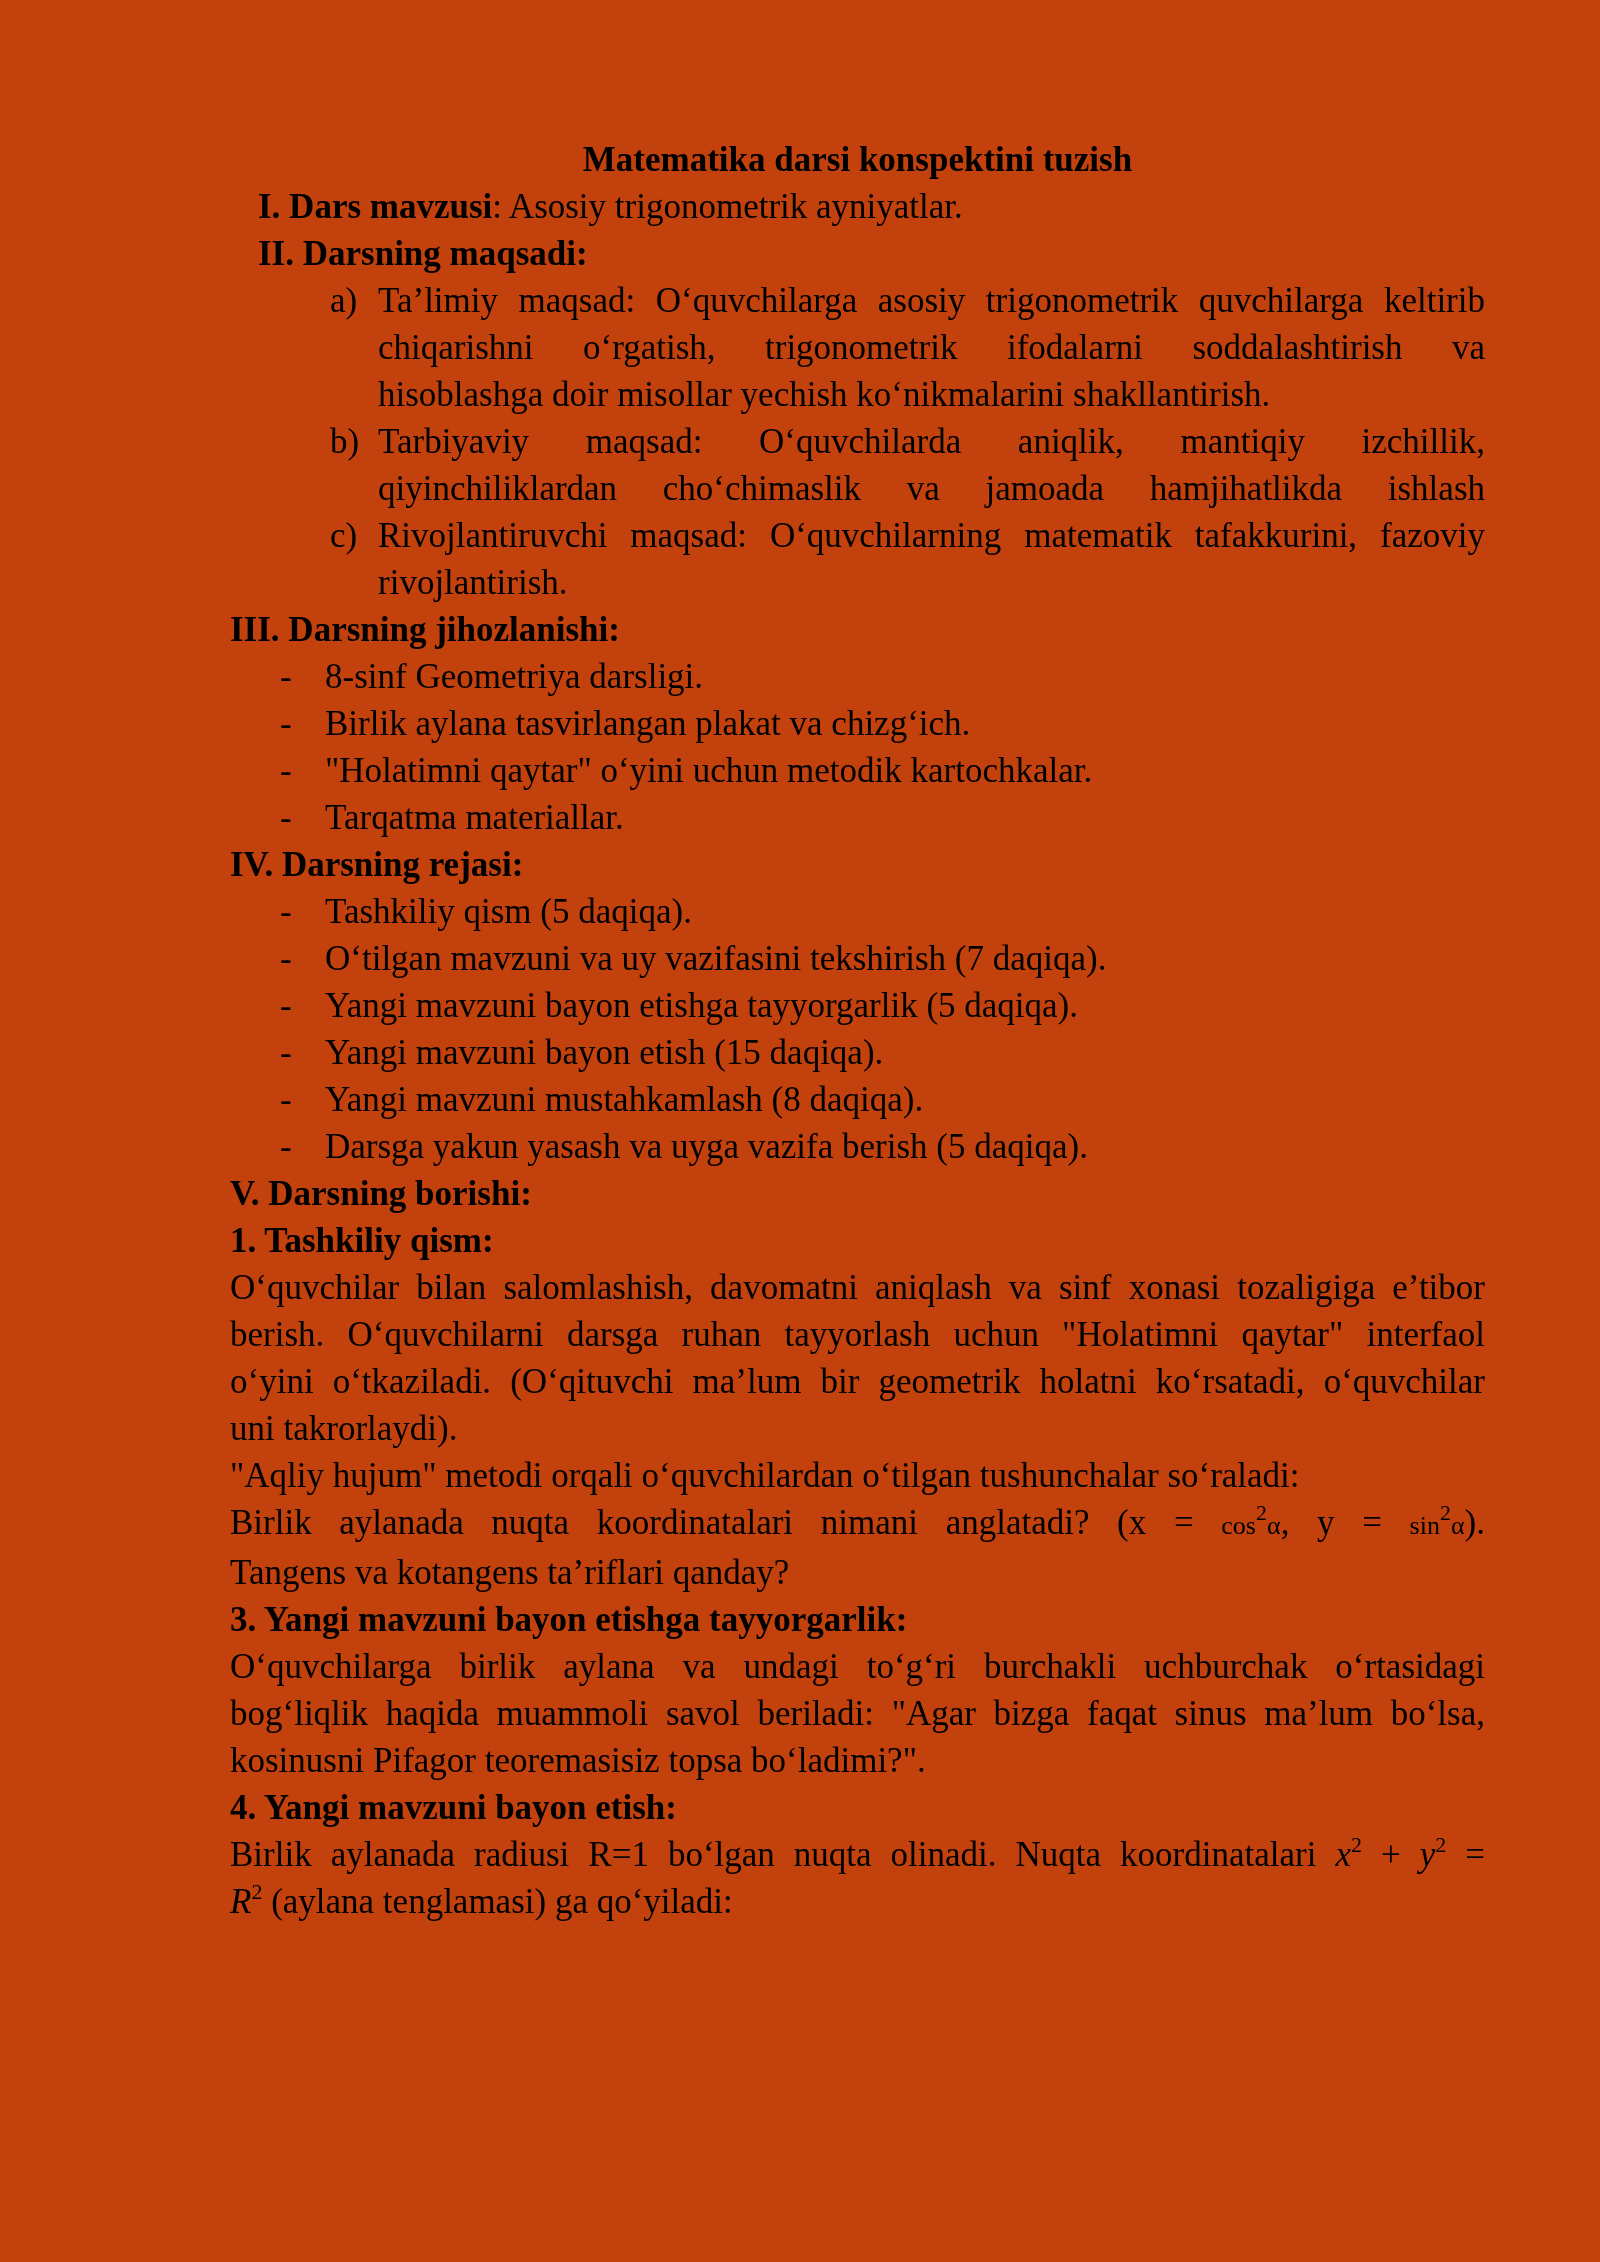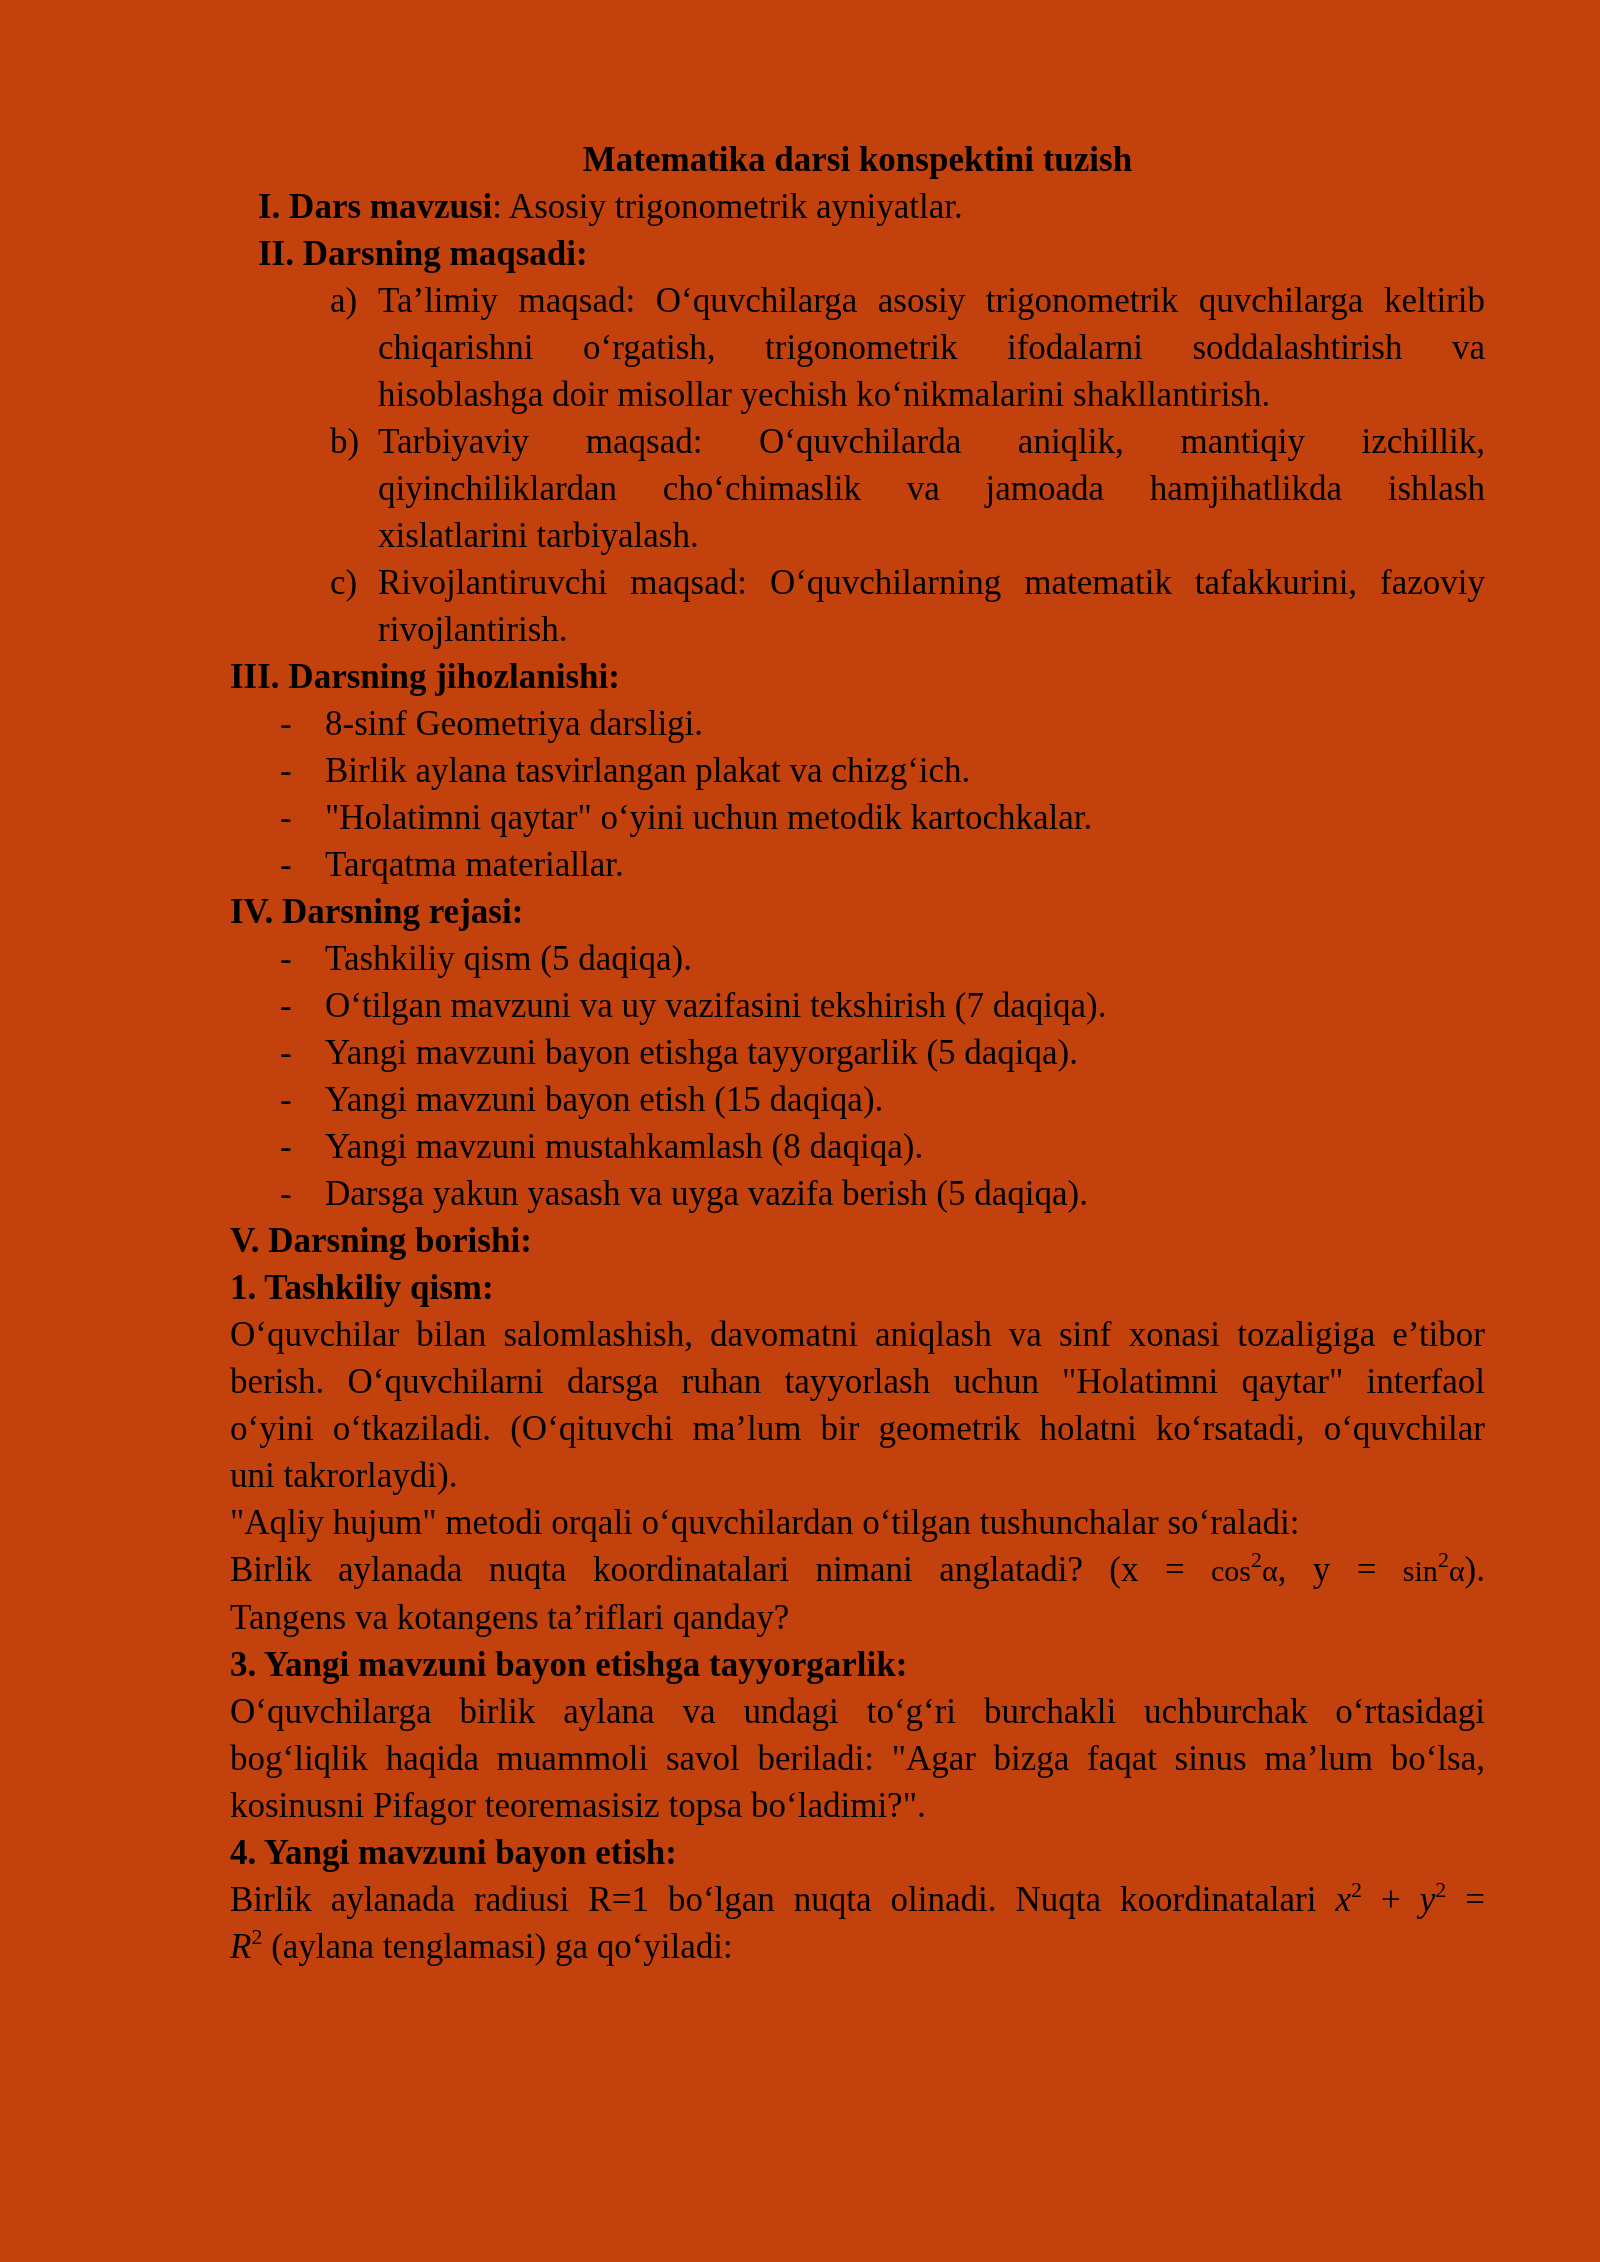--- a/index.html
+++ b/index.html
@@ -22,37 +22,36 @@
   .line{position:relative;line-height:47px;min-height:47px;}
   .just{text-align:justify;text-align-last:justify;}
   .center{text-align:center;font-weight:bold;}
   .ind1{padding-left:28px;}
   .abc{padding-left:148px;}
   .abc > .marker{position:absolute;left:100px;}
   .dash{padding-left:95px;}
   .dash > .marker{position:absolute;left:50px;}
   .b{font-weight:bold;}
   .i{font-style:italic;}
-  .f{font-size:30px;}
+  .f{font-size:26px;}
   .sup{font-size:22px;line-height:0;position:relative;top:-14px;}
 </style>
 </head>
 <body>
 
 <div class="page">
   <div class="content" id="doc">
       <div class="line center"><span class="b">Matematika darsi konspektini tuzish</span></div>
       <div class="line ind1"><span class="b">I. Dars mavzusi</span><span>: Asosiy trigonometrik ayniyatlar.</span></div>
       <div class="line ind1"><span class="b">II. Darsning maqsadi:</span></div>
       <div class="line abc just"><span class="marker">a)</span><span>Ta’limiy maqsad: O‘quvchilarga asosiy trigonometrik quvchilarga keltirib</span></div>
       <div class="line abc just"><span>chiqarishni o‘rgatish, trigonometrik ifodalarni soddalashtirish va</span></div>
       <div class="line abc"><span>hisoblashga doir misollar yechish ko‘nikmalarini shakllantirish.</span></div>
       <div class="line abc just"><span class="marker">b)</span><span>Tarbiyaviy maqsad: O‘quvchilarda aniqlik, mantiqiy izchillik,</span></div>
       <div class="line abc just"><span>qiyinchiliklardan cho‘chimaslik va jamoada hamjihatlikda ishlash</span></div>
-      <div class="line abc"><span>xislatlarini tarbiyalash.</span></div>
       <div class="line abc just"><span class="marker">c)</span><span>Rivojlantiruvchi maqsad: O‘quvchilarning matematik tafakkurini, fazoviy</span></div>
       <div class="line abc"><span>rivojlantirish.</span></div>
       <div class="line"><span class="b">III. Darsning jihozlanishi:</span></div>
       <div class="line dash"><span class="marker">-</span><span>8-sinf Geometriya darsligi.</span></div>
       <div class="line dash"><span class="marker">-</span><span>Birlik aylana tasvirlangan plakat va chizg‘ich.</span></div>
       <div class="line dash"><span class="marker">-</span><span>"Holatimni qaytar" o‘yini uchun metodik kartochkalar.</span></div>
       <div class="line dash"><span class="marker">-</span><span>Tarqatma materiallar.</span></div>
       <div class="line"><span class="b">IV. Darsning rejasi:</span></div>
       <div class="line dash"><span class="marker">-</span><span>Tashkiliy qism (5 daqiqa).</span></div>
       <div class="line dash"><span class="marker">-</span><span>O‘tilgan mavzuni va uy vazifasini tekshirish (7 daqiqa).</span></div>

